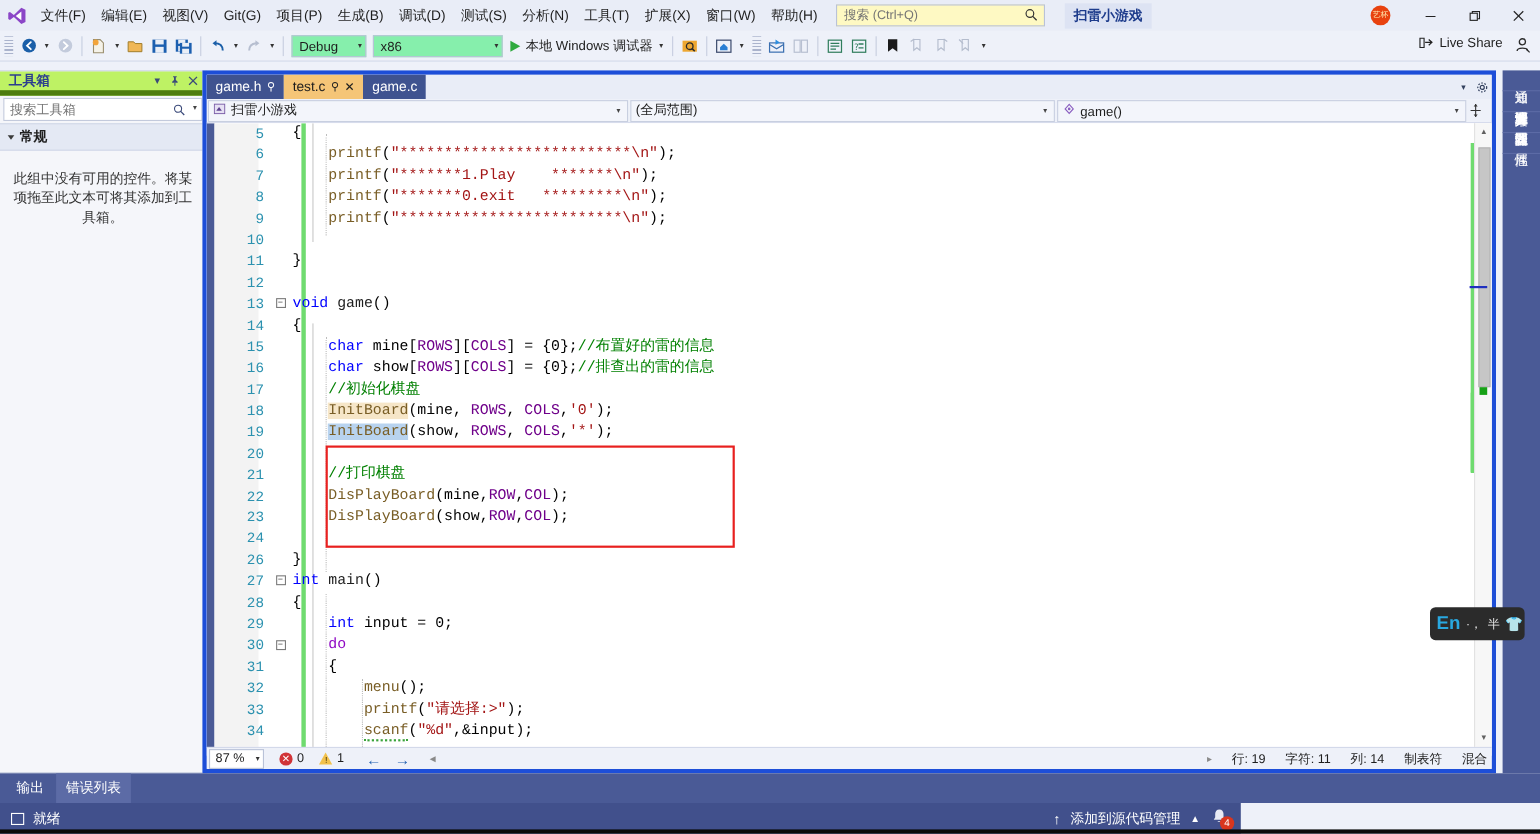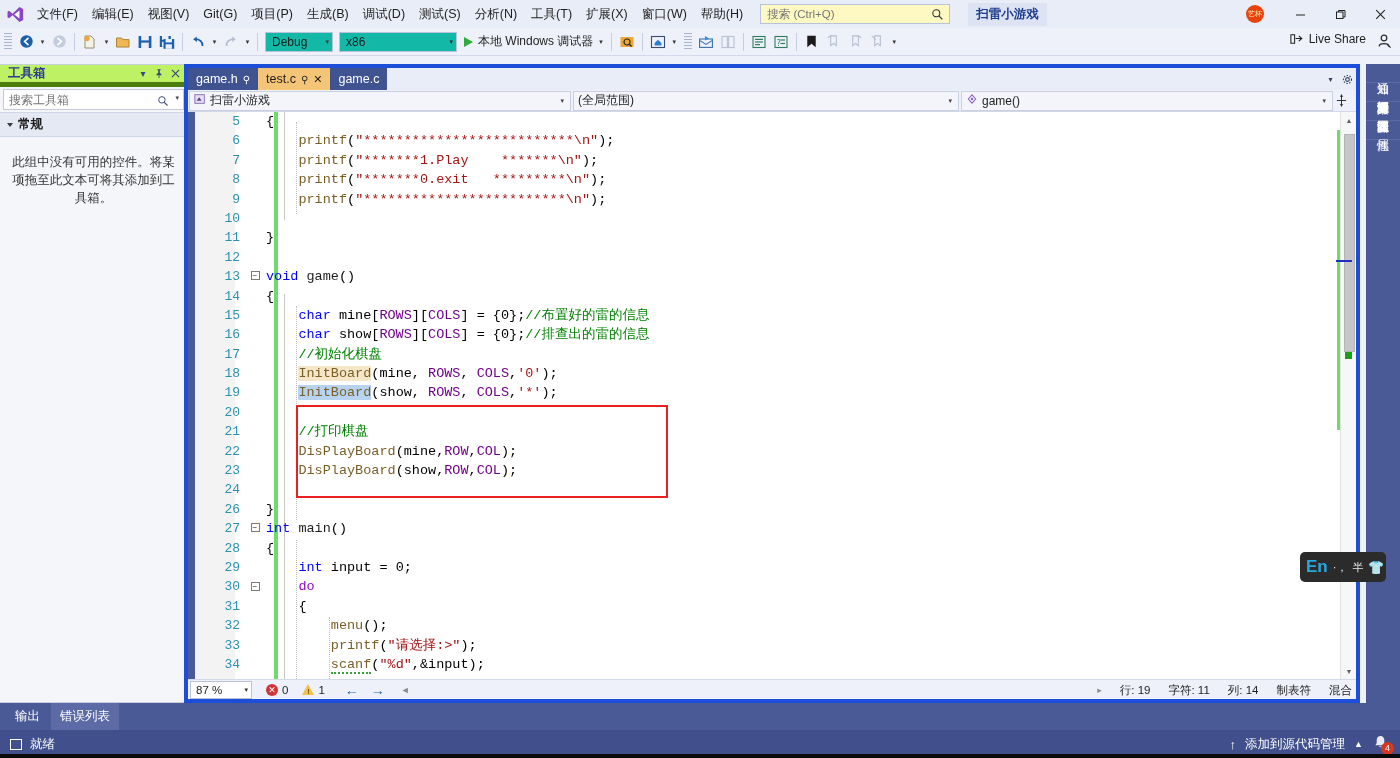--- a/index.html
+++ b/index.html
@@ -81,21 +81,21 @@
   .tb-btn {
     width: 22px; height: 22px;
     display: flex; align-items: center; justify-content: center;
     position: relative;
   }
   .tb-arrow {
     font-size: 7px; color: #333; width: 11px; height: 22px;
     display: flex; align-items: center; justify-content: center;
   }
   .combo {
-    height: 20px; background: #14b8a6; border: 1px solid #b9c2d8;
+    height: 20px; background: #86efac; border: 1px solid #b9c2d8;
     display: flex; align-items: center; justify-content: space-between;
     font-size: 12px; color: #1e1e1e; padding: 0 3px 0 6px;
     margin: 0 3px;
   }
   .combo .cv { white-space: nowrap; }
   .combo .ca { font-size: 7px; color: #333; margin-left: 6px; }
   .run-btn {
     display: flex; align-items: center; height: 22px;
     padding: 0 4px; font-size: 12px; color: #1e1e1e;
   }
@@ -304,21 +304,21 @@
   }
 
   
   .ed-status {
     position: absolute; left: 0; bottom: 0; width: 100%; height: 20px;
     background: #eef1f9; border-top: 1px solid #d3d9ea;
     display: flex; align-items: center;
     font-size: 11.5px; color: #1e1e1e;
   }
   .zoom-combo {
-    width: 62px; height: 18px; background: #fff; border: 1px solid #b9c2d8;
+    width: 50px; height: 18px; background: #fff; border: 1px solid #b9c2d8;
     display: flex; align-items: center; justify-content: space-between;
     padding: 0 3px 0 5px; margin-left: 2px;
   }
   .err-chip { display: flex; align-items: center; gap: 4px; margin-left: 14px; }
   .dot-err {
     width: 12px; height: 12px; border-radius: 50%; background: #d13438;
     color: #fff; font-size: 9px; line-height: 12px; text-align: center;
     font-family: "Liberation Sans", sans-serif;
   }
   .tri-warn {
@@ -359,21 +359,21 @@
     background: #4a5a96;
     display: flex; align-items: center; padding-left: 6px; gap: 2px;
   }
   .btab {
     font-size: 12.5px; color: #ffffff; padding: 5px 9px;
   }
   .btab.active { background: #5c6ba6; }
 
   
   .statusbar {
-    position: absolute; left: 0; bottom: 0; width: 1400px; height: 28px;
+    position: absolute; left: 0; bottom: 0; width: 1128px; height: 28px;
     background: #41508c;
     display: flex; align-items: center;
     font-size: 12.5px; color: #ffffff;
   }
   .sb-left { display: flex; align-items: center; gap: 8px; padding-left: 10px; }
   .sb-sq {
     width: 12px; height: 11px; border: 1.6px solid #ffffff;
   }
   .sb-right {
     position: absolute; right: 8px; top: 0; height: 28px;

